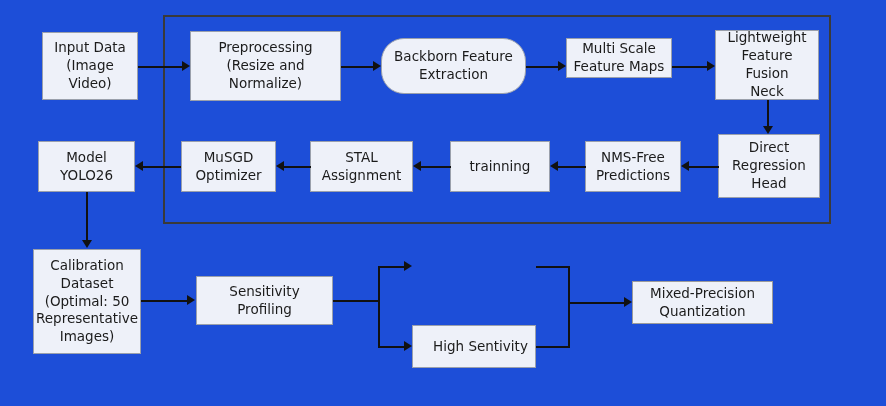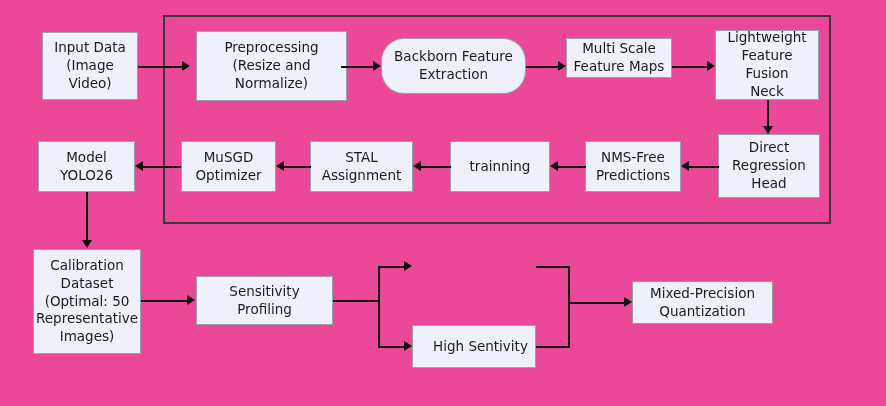--- a/index.html
+++ b/index.html
@@ -4,21 +4,21 @@
 <style>
   html, body {
     margin: 0;
     padding: 0;
     background: #ffffff;
   }
   #canvas {
     position: relative;
     width: 886px;
     height: 406px;
-    background: #ec4899;
+    background: #1d4ed8;
     font-family: "DejaVu Sans", "Liberation Sans", sans-serif;
     overflow: hidden;
   }
   .node {
     position: absolute;
     box-sizing: border-box;
     background: #eef1f9;
     border: 1px solid #9aa0ac;
     display: flex;
     align-items: center;
@@ -73,21 +73,21 @@
 <body>
 
 <div id="canvas">
 
   <div class="group-box" style="left:163px; top:15px; width:668px; height:209px;"></div>
 
   <div class="node" style="left:42px; top:32px; width:96px; height:68px;">Input Data
 (Image
 Video)</div>
 
-  <div class="node" style="left:196px; top:31px; width:151px; height:70px;">Preprocessing
+  <div class="node" style="left:190px; top:31px; width:151px; height:70px;">Preprocessing
 (Resize and
 Normalize)</div>
 
   <div class="node" style="left:381px; top:38px; width:145px; height:56px;border-radius:23px;">Backborn Feature
 Extraction</div>
 
   <div class="node" style="left:566px; top:38px; width:106px; height:40px;">Multi Scale
 Feature Maps</div>
 
   <div class="node" style="left:715px; top:30px; width:104px; height:70px;">Lightweight

